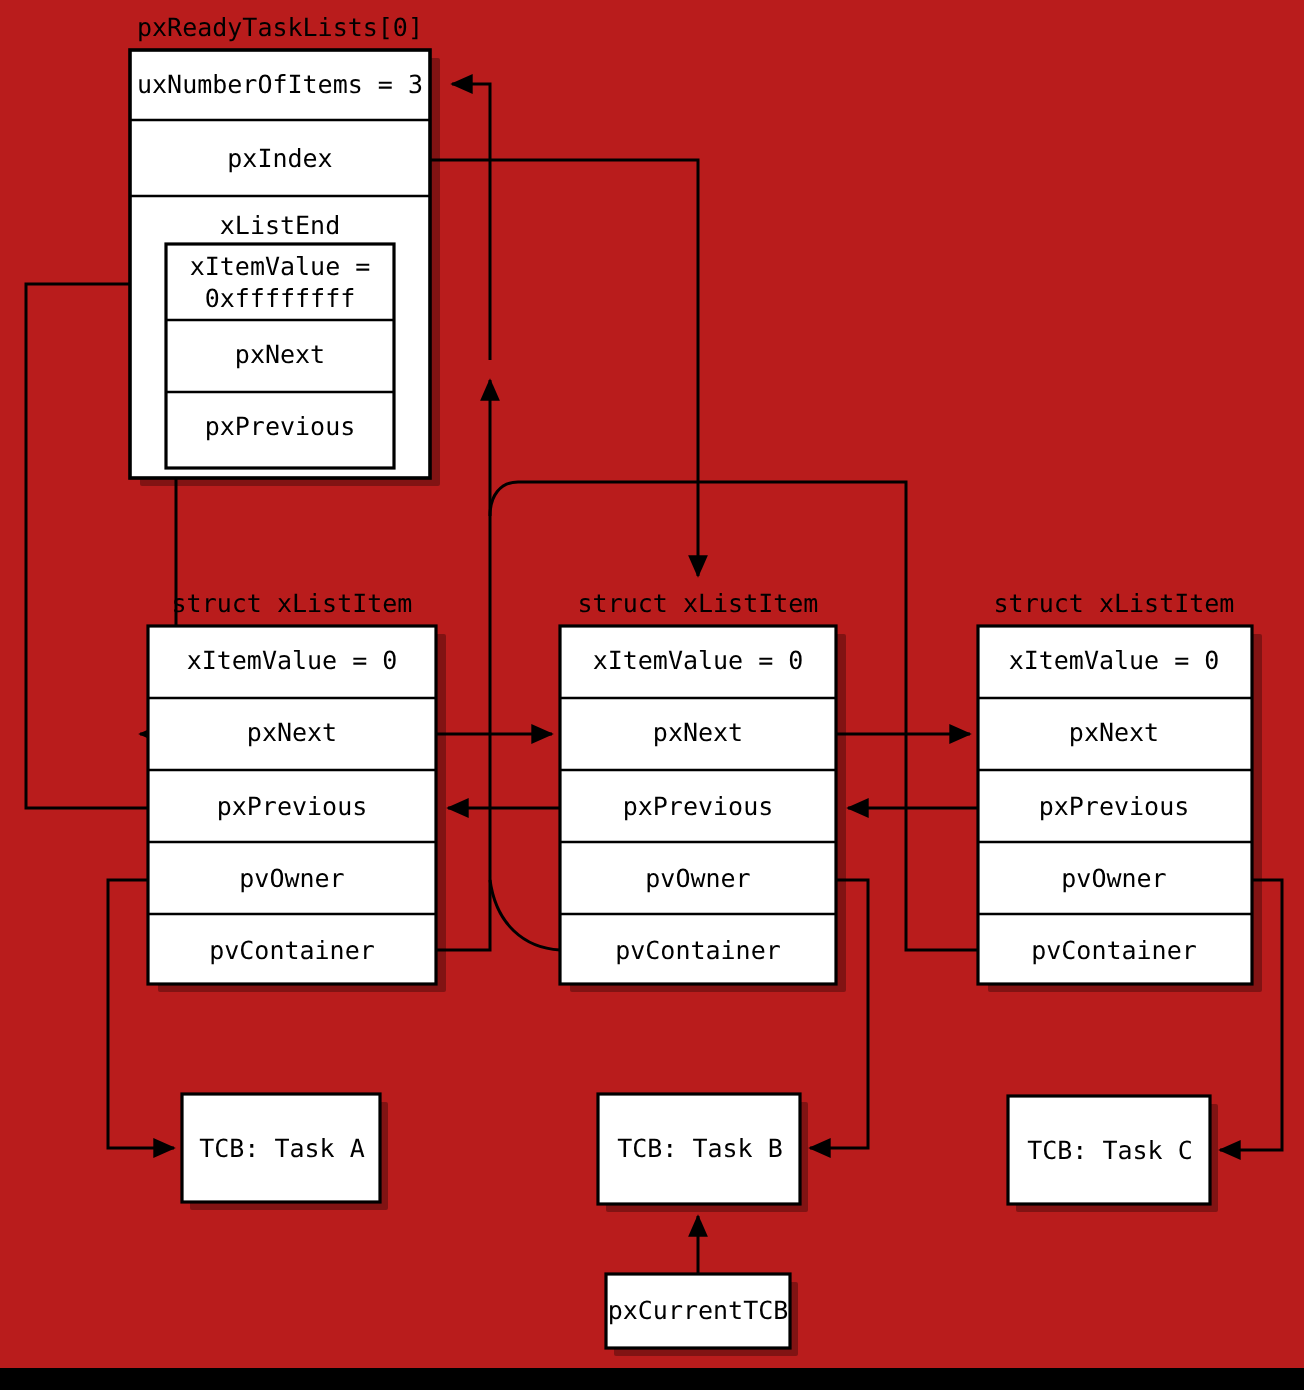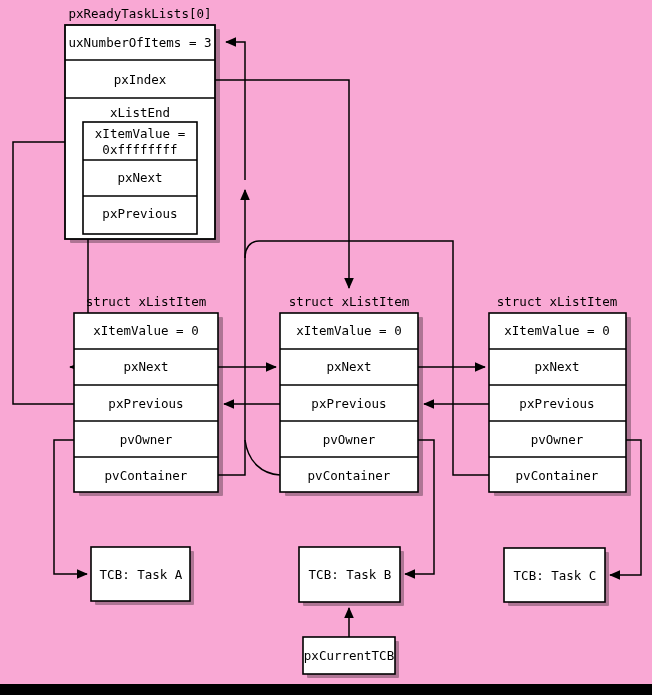--- a/index.html
+++ b/index.html
@@ -4,21 +4,21 @@
 <style>
   html, body {
     margin: 0;
     padding: 0;
     background: #ffffff;
   }
   #page {
     position: relative;
     width: 652px;
     height: 695px;
-    background: #f9a8d4;
+    background: #b91c1c;
     overflow: hidden;
     font-family: "DejaVu Sans Mono", "Liberation Mono", monospace;
   }
   svg#diagram {
     position: absolute;
     left: 0;
     top: 0;
     width: 652px;
     height: 695px;
   }

